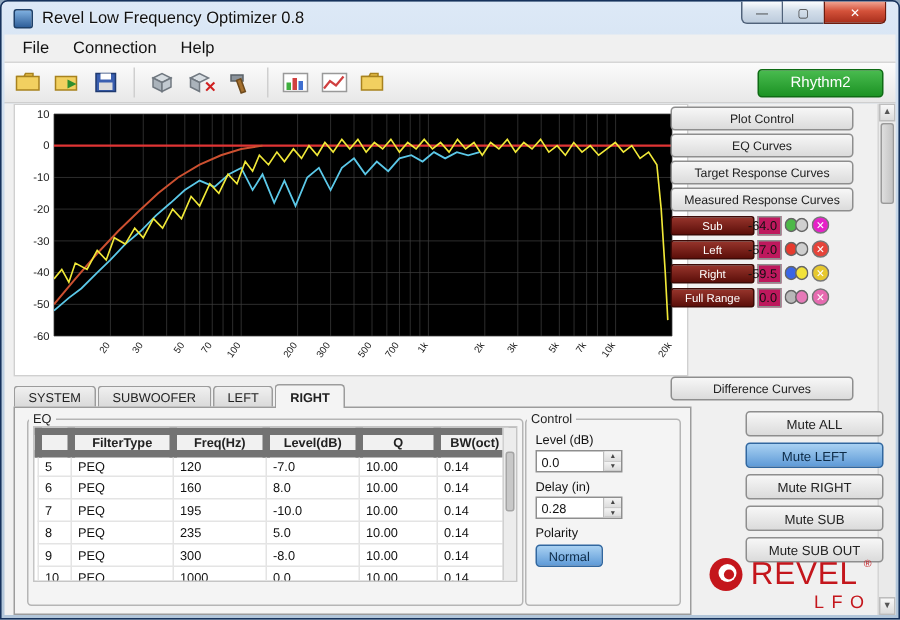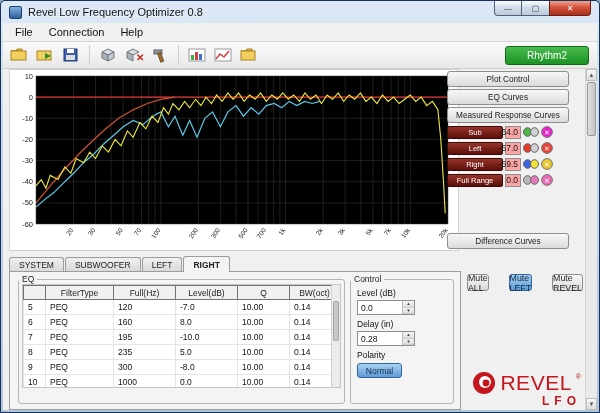--- a/index.html
+++ b/index.html
@@ -25,58 +25,58 @@
   
   .client{position:absolute;left:2px;right:2px;top:68px;bottom:2px;background:#f0f0f0;overflow:hidden}
   .plot-panel{position:absolute;left:6px;top:0;width:450px;height:182px;background:#fff;border:1px solid #d0d0d0}
   
   .right-panel{position:absolute;left:444px;top:2px;width:122px}
   .btn{background:linear-gradient(#f7f7f7,#dbdbdb);border:1px solid #8e8e8e;border-radius:3px;color:#222;display:flex;align-items:center;justify-content:center;cursor:default}
   .btn.blue{background:linear-gradient(#a9d1f2,#5e9ad7);border-color:#31679f;color:#0d2b47}
   .panel-btn{width:122px;height:16px;margin-bottom:2px;font-size:8.2px;white-space:nowrap}
   .curve-row{display:flex;align-items:center;gap:2px;height:14px;margin-bottom:2px}
   .curve-label{width:56px;height:13px;background:linear-gradient(#96342b,#5c0f0a);border:1px solid #3c0a06;border-radius:2px;color:#fff;font-size:7.6px;display:flex;align-items:center;justify-content:center}
-  .curve-value{width:16px;height:13px;background:#fca5a5;border:1px solid #8e8e8e;font-size:8.5px;display:flex;align-items:center;justify-content:flex-end;padding-right:2px;color:#111}
+  .curve-value{width:16px;height:13px;background:#be185d;border:1px solid #8e8e8e;font-size:8.5px;display:flex;align-items:center;justify-content:flex-end;padding-right:2px;color:#111}
   .diff-btn{margin-top:46px}
   
   .vscroll{position:absolute;right:0;top:0;bottom:0;width:12px;background:#eaeaea;border-left:1px solid #d5d5d5}
   .vs-arrow{position:absolute;left:0;right:0;height:12px;font-size:6px;display:flex;align-items:center;justify-content:center;color:#555;background:linear-gradient(#f8f8f8,#dcdcdc);border:1px solid #bdbdbd}
   .vs-up{top:0}.vs-down{bottom:0}
   .vs-thumb{position:absolute;top:13px;left:1px;right:1px;height:54px;background:linear-gradient(90deg,#dedede,#c4c4c4);border:1px solid #9a9a9a;border-radius:2px}
   
   .tabs{position:absolute;left:6px;top:187px;display:flex;align-items:flex-end}
   .tab{height:15px;padding:0 9px;font-size:8.5px;display:flex;align-items:center;background:linear-gradient(#f0f0f0,#d8d8d8);border:1px solid #9c9c9c;border-bottom:none;border-radius:3px 3px 0 0;margin-right:1px;color:#222;cursor:default}
   .tab.active{background:#f4f4f4;height:16px;font-weight:bold;position:relative;z-index:2}
   .tabpanel{position:absolute;left:6px;top:202px;width:452px;height:139px;background:#f4f4f4;border:1px solid #9c9c9c}
   fieldset{position:absolute;border:1px solid #b5b5b5;border-radius:3px}
   legend{font-size:8.5px;padding:0 3px;color:#222}
   .fs-eq{left:8px;top:2px;width:324px;height:130px}
   .fs-control{left:340px;top:2px;width:104px;height:130px}
   .eq-table-wrap{position:relative;margin:0 3px;height:104px;overflow:hidden;background:#fff;border:1px solid #c5c5c5}
   table{border-collapse:collapse;width:100%;font-size:8.5px;table-layout:fixed}
-  th{background:#f1f1f1;border:1px solid #737373;font-weight:normal;height:14px;color:#222}
+  th{background:#f1f1f1;border:5px solid #737373;font-weight:bold;height:14px;color:#222}
   td{border:1px solid #e4e4e4;height:15px;padding:0 4px;color:#111}
   .eq-scroll{position:absolute;right:0;top:0;bottom:0;width:9px;background:#ececec;border-left:1px solid #d0d0d0}
   .eq-thumb{position:absolute;top:16px;left:1px;right:1px;height:40px;background:#c8c8c8;border:1px solid #a5a5a5;border-radius:2px}
   
   .ctl-label{font-size:8.5px;margin:4px 0 2px 6px;color:#111}
   .spin{display:flex;width:58px;height:15px;margin-left:6px;border:1px solid #8e8e8e;background:#fff}
   .spin-val{flex:1;font-size:8.5px;display:flex;align-items:center;padding-left:3px;color:#111}
   .spin-btns{width:12px;display:flex;flex-direction:column;border-left:1px solid #bbb}
   .spin-btn{flex:1;font-size:4.5px;display:flex;align-items:center;justify-content:center;background:linear-gradient(#f4f4f4,#ddd);border-bottom:1px solid #ccc;color:#444}
   .polarity-btn{width:45px;height:15px;margin:3px 0 0 6px;font-size:8.5px}
   
-  .mute-col{position:absolute;left:464px;top:205px;width:92px;display:flex;flex-direction:row;gap:20px}
+  .mute-col{position:absolute;left:494px;top:205px;width:92px;display:flex;flex-direction:column;gap:4px}
   .mute-btn{width:92px;height:17px;font-size:8.8px}
   
   .logo{position:absolute;right:16px;bottom:2px;text-align:right}
   .logo-row{display:flex;align-items:center;justify-content:flex-end;gap:4px}
   .logo-brand{font-size:21px;font-weight:normal;color:#c4161c;letter-spacing:.5px;line-height:20px}
   .logo-reg{font-size:7px;color:#c4161c;align-self:flex-start;margin-top:2px}
-  .logo-sub{font-size:12px;font-weight:bold;color:#c4161c;letter-spacing:5px;margin-top:-1px}
+  .logo-sub{font-size:12px;font-weight:normal;color:#c4161c;letter-spacing:5px;margin-top:-1px}
 </style>
 </head>
 <body>
 
 <div class="window">
 
   <div class="titlebar">
     <div class="app-icon"></div>
     <div class="title-text">Revel Low Frequency Optimizer 0.8</div>
     <div class="winbtns">
@@ -231,20 +231,21 @@
             <polyline points="26.0,132.9 40.2,115.9 54.8,99.0 68.7,84.2 81.8,71.5 95.4,58.9 108.7,48.3 123.1,39.8 137.3,33.5 150.8,29.3 165.0,27.1" fill="none" stroke="#cc5030" stroke-width="1.3"></polyline>
             <polyline points="26.0,137.1 35.9,128.6 44.2,122.3 54.8,111.7 63.6,103.3 73.5,92.7 83.7,84.2 93.9,73.7 103.8,65.2 113.2,56.7 123.1,50.4 133.0,54.6 142.6,46.2 150.8,41.9 158.4,56.7 165.0,46.2 172.8,65.2 179.6,50.4 187.0,67.3 194.8,48.3 202.6,41.9 210.4,56.7 217.9,41.9 226.0,35.6 233.5,46.2 241.2,37.7 248.8,44.1 256.3,35.6 264.2,33.5 271.7,37.7 279.3,31.4 286.8,35.6 294.6,31.4 302.1,33.5 309.8,31.4" fill="none" stroke="#5bc8e8" stroke-width="1.2"></polyline>
             <polyline points="26.0,115.9 31.2,109.6 35.9,118.1 40.2,105.4 48.0,109.6 54.8,96.9 60.8,103.3 66.2,88.5 73.5,92.7 79.8,82.1 85.5,88.5 92.3,75.8 98.4,82.1 105.1,69.4 111.0,75.8 117.4,61.0 123.1,67.3 129.9,52.5 135.9,58.9 142.0,46.2 148.0,52.5 153.5,37.7 158.4,44.1 162.9,33.5 169.0,39.8 174.6,31.4 179.6,37.7 185.6,29.3 191.0,35.6 196.0,27.1 201.5,33.5 206.6,25.0 212.1,31.4 217.9,22.9 223.2,29.3 228.6,22.9 234.1,31.4 239.6,25.0 245.1,29.3 250.6,22.9 256.3,31.4 261.8,25.0 267.4,29.3 272.8,22.9 278.3,29.3 283.7,25.0 289.4,31.4 295.0,22.9 300.4,29.3 306.0,25.0 311.5,33.5 317.1,25.0 322.6,29.3 328.2,22.9 333.7,31.4 339.2,25.0 344.7,29.3 350.4,22.9 355.9,31.4 361.4,27.1 366.9,33.5 372.5,25.0 378.0,31.4 383.5,27.1 389.1,33.5 394.6,29.3 400.2,25.0 405.6,31.4 411.2,27.1 416.7,35.6 422.4,31.4 427.9,39.8 430.8,69.4 433.5,111.7 435.2,143.4" fill="none" stroke="#f0e838" stroke-width="1.1"></polyline>
           </g>
         </svg>
     </div>
 
     <div class="right-panel">
       <div class="btn panel-btn">Plot Control</div>
       <div class="btn panel-btn">EQ Curves</div>
+      <div class="btn panel-btn">Target Response Curves</div>
       <div class="btn panel-btn">Measured Response Curves</div>
 
       <div class="curve-row">
         <div class="curve-label">Sub</div>
         <div class="curve-value">-64.0</div>
         <svg width="16" height="10">
             <ellipse cx="4.5" cy="5" rx="4" ry="4.3" stroke="#666" fill="#4db848"></ellipse>
             <ellipse cx="11.5" cy="5" rx="4" ry="4.3" stroke="#666" fill="#cfcfcf"></ellipse>
           </svg>
         <svg width="12" height="12">
@@ -316,21 +317,21 @@
                 <col style="width:68px">
                 <col style="width:62px">
                 <col style="width:62px">
                 <col style="width:52px">
                 <col style="width:50px">
               </colgroup>
             <thead>
               <tr>
                 <th></th>
                 <th>FilterType</th>
-                <th>Full(Hz)</th>
+                <th>Freq(Hz)</th>
                 <th>Level(dB)</th>
                 <th>Q</th>
                 <th>BW(oct)</th>
               </tr>
             </thead>
             <tbody>
               <tr>
                   <td>5</td>
                   <td>PEQ</td>
                   <td>120</td>
@@ -405,21 +406,21 @@
           </div>
         </div>
         <div class="ctl-label">Polarity</div>
         <div class="btn blue polarity-btn">Normal</div>
       </fieldset>
     </div>
 
     <div class="mute-col">
       <div class="btn mute-btn">Mute ALL</div>
       <div class="btn blue mute-btn">Mute LEFT</div>
-      <div class="btn mute-btn">Mute REVEL</div>
+      <div class="btn mute-btn">Mute RIGHT</div>
       <div class="btn mute-btn">Mute SUB</div>
       <div class="btn mute-btn">Mute SUB OUT</div>
     </div>
 
     <div class="logo">
       <div class="logo-row">
         <svg width="24" height="24">
             <circle cx="12" cy="12" r="11" fill="#c4161c"></circle>
             <circle cx="13" cy="11" r="6" fill="#fff"></circle>
             <circle cx="14" cy="12" r="3.4" fill="#c4161c"></circle>

